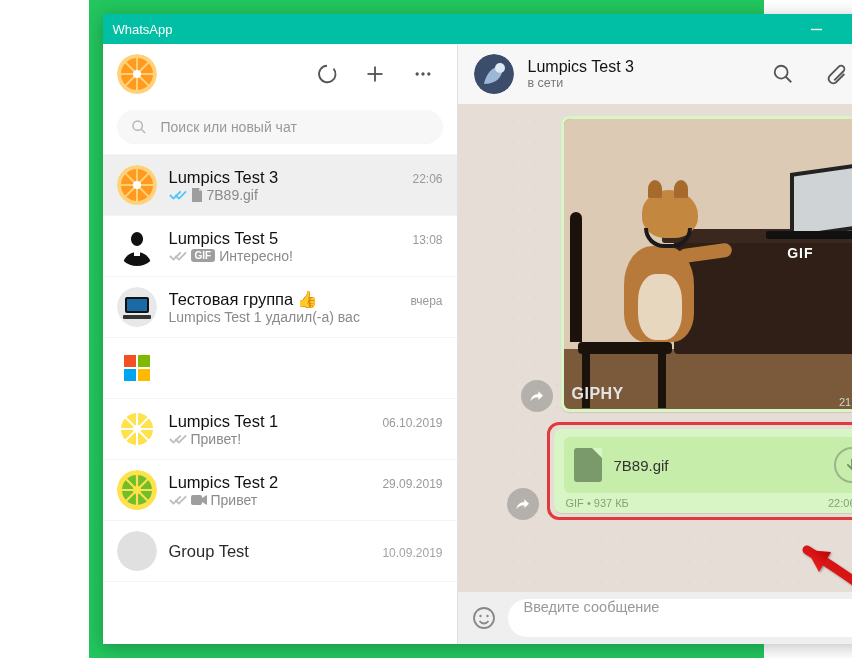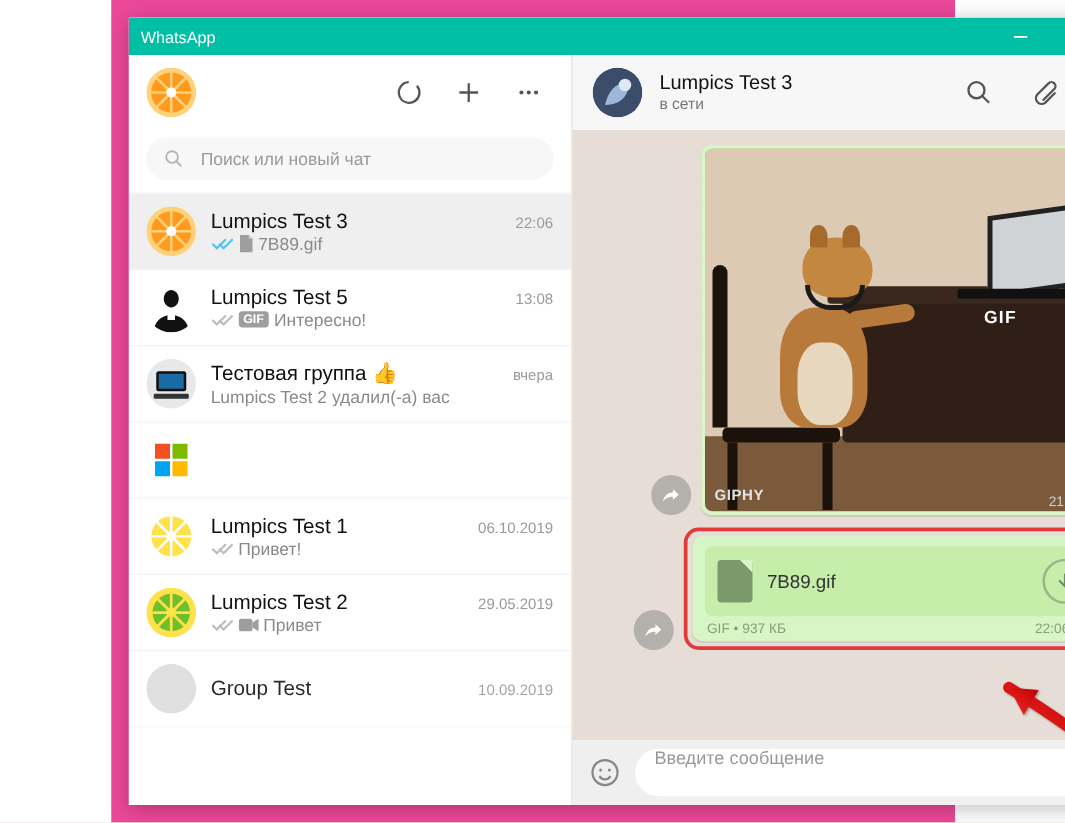--- a/index.html
+++ b/index.html
@@ -1,17 +1,17 @@
 <!DOCTYPE html>
 <html><head>
 <meta charset="utf-8">
 <style>
   * { margin:0; padding:0; box-sizing:border-box; font-family:"Segoe UI",Arial,sans-serif; }
   body { background:#fff; display:flex; justify-content:center; }
-  .outer { width:675px; height:658px; background:#ec4899; position:relative; padding:14px; }
+  .outer { width:675px; height:658px; background:#22c55e; position:relative; padding:14px; }
   .window { width:824px; height:630px; background:#fff; box-shadow:0 3px 16px rgba(0,0,0,.25); display:flex; flex-direction:column; overflow:hidden; }
   .titlebar { height:30px; background:#00bfa5; display:flex; align-items:center; color:#fff; font-size:13px; padding-left:10px; }
   .titlebar .sp { flex:1; }
   .winbtn { width:44px; height:30px; display:flex; align-items:center; justify-content:center; color:#fff; }
   .body { flex:1; display:flex; overflow:hidden; }
   
   .left { width:355px; border-right:1px solid #e1e1e1; display:flex; flex-direction:column; background:#fff; }
   .left-header { height:60px; display:flex; align-items:center; padding:0 14px; gap:8px; }
   .avatar { width:40px; height:40px; border-radius:50%; overflow:hidden; display:flex; align-items:center; justify-content:center; }
   .left-header .sp { flex:1; }
@@ -33,21 +33,21 @@
   .right { flex:1; display:flex; flex-direction:column; background:#e6ded6; background-image:radial-gradient(rgba(0,0,0,.02) 1px, transparent 1px); background-size:22px 22px; }
   .right-header { height:60px; background:#f7f7f7; display:flex; align-items:center; padding:0 16px; gap:14px; }
   .rh-info .n { font-size:16px; color:#111; }
   .rh-info .s { font-size:12.5px; color:#777; }
   .rh-sp { flex:1; }
   .messages { flex:1; padding:12px 30px 8px 30px; display:flex; flex-direction:column; gap:10px; overflow:hidden; }
   .msg-row { display:flex; align-items:flex-end; gap:8px; margin-left:auto; }
   .fwd-btn { width:32px; height:32px; border-radius:50%; background:rgba(120,120,120,.45); display:flex; align-items:center; justify-content:center; color:#fff; }
   .bubble { background:#d8f6c5; border-radius:8px; padding:3px; position:relative; box-shadow:0 1px 1px rgba(0,0,0,.1); }
   .gifimg { width:330px; height:290px; border-radius:6px; background:#a8876a; position:relative; overflow:hidden; }
-  .giphy { position:absolute; left:8px; bottom:6px; color:#e4e4e4; font-size:12px; font-weight:bold; letter-spacing:.5px;text-align:center;}
+  .giphy { position:absolute; left:8px; bottom:6px; color:#e4e4e4; font-size:16px; font-weight:bold; letter-spacing:.5px;text-align:center;}
   .gif-label { position:absolute; right:80px; top:126px; color:#fff; font-size:14px; font-weight:bold; letter-spacing:1px;}
   .bubble .meta { position:absolute; right:8px; bottom:4px; display:flex; align-items:center; gap:4px; font-size:11px; color:#cfd6cc;justify-content:center;}
   .ticks { color:#4fc3f7; display:inline-flex;}
   .file-row { display:flex; align-items:flex-end; gap:8px; margin-left:auto; }
   .file-bubble-wrap { border:3px solid #e03a3a; border-radius:12px; padding:4px; }
   .file-bubble { width:336px; background:#d8f6c5; border-radius:8px; padding:8px 10px 4px 10px; position:relative; box-shadow:0 1px 1px rgba(0,0,0,.1); }
   .file-inner { background:#c7edab; border-radius:6px; padding:10px; display:flex; align-items:center; gap:12px; }
   .doc-icon { width:28px; height:34px; background:#7a9a6b; border-radius:3px; position:relative; }
   .doc-icon::before { content:""; position:absolute; top:0; right:0; width:0; height:0; border-left:10px solid transparent; border-top:10px solid #d8f6c5; }
   .file-name { flex:1; font-size:15px; color:#333; }
@@ -223,21 +223,21 @@
                   <rect x="10" y="12" width="20" height="12" fill="#1a6aa5"></rect>
                   <rect x="6" y="28" width="28" height="4" rx="1" fill="#333"></rect>
                 </svg>
               </div>
         <div class="info">
           <div class="row1">
                   <span class="name">Тестовая группа 👍</span>
                   <span class="time">вчера</span>
                 </div>
           <div class="row2">
-                  <span>Lumpics Test 2 удалил(-а) вас</span>
+                  <span>Lumpics Test 1 удалил(-а) вас</span>
                 </div>
         </div>
       </div>
 
       <div class="chat">
         <div class="avatar">
                 <svg viewBox="0 0 40 40" width="40" height="40">
                   <circle cx="20" cy="20" r="20" fill="#fff"></circle>
                   <rect x="7" y="7" width="12" height="12" fill="#f25022"></rect>
                   <rect x="21" y="7" width="12" height="12" fill="#7fba00"></rect>
@@ -286,21 +286,21 @@
                     <line x1="5" y1="20" x2="35" y2="20"></line>
                     <line x1="9" y1="9" x2="31" y2="31"></line>
                     <line x1="31" y1="9" x2="9" y2="31"></line>
                   </g>
                   <circle cx="20" cy="20" r="4" fill="#ffe14a"></circle>
                 </svg>
               </div>
         <div class="info">
           <div class="row1">
                   <span class="name">Lumpics Test 2</span>
-                  <span class="time">29.05.2019</span>
+                  <span class="time">29.09.2019</span>
                 </div>
           <div class="row2">
             <svg width="18" height="12" viewBox="0 0 20 12" fill="none" stroke="#bdbdbd" stroke-width="2">
                     <polyline points="1 6 5 10 13 2"></polyline>
                     <polyline points="7 6 11 10 19 2"></polyline>
                   </svg>
             <svg width="16" height="12" viewBox="0 0 16 12" fill="#9e9e9e">
                     <rect x="0" y="1" width="11" height="10" rx="2"></rect>
                     <polygon points="11,4 16,1 16,11 11,8"></polygon>
                   </svg>

